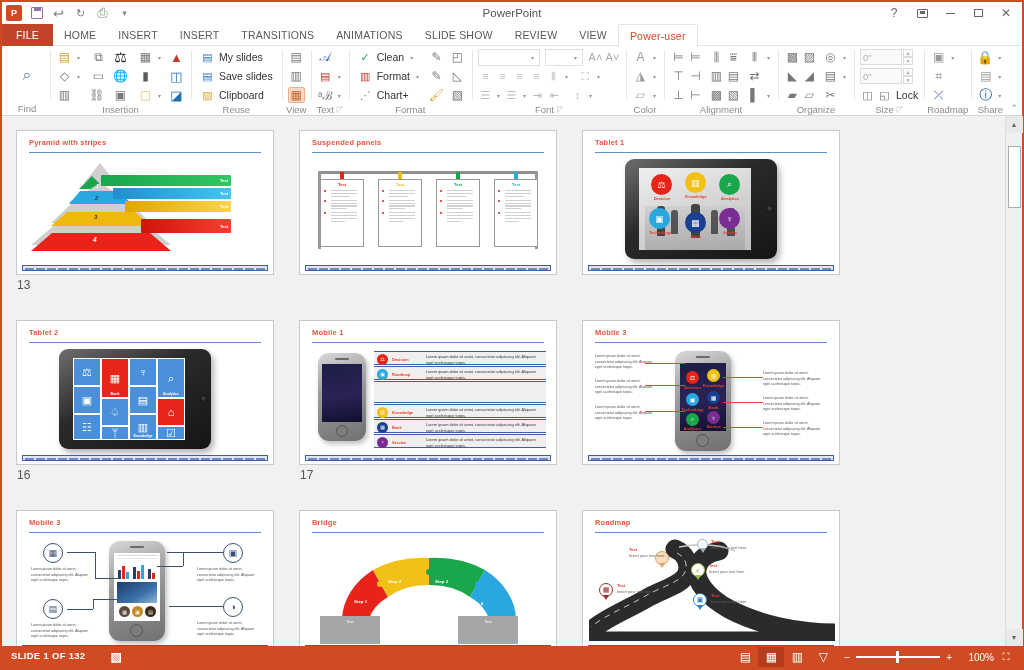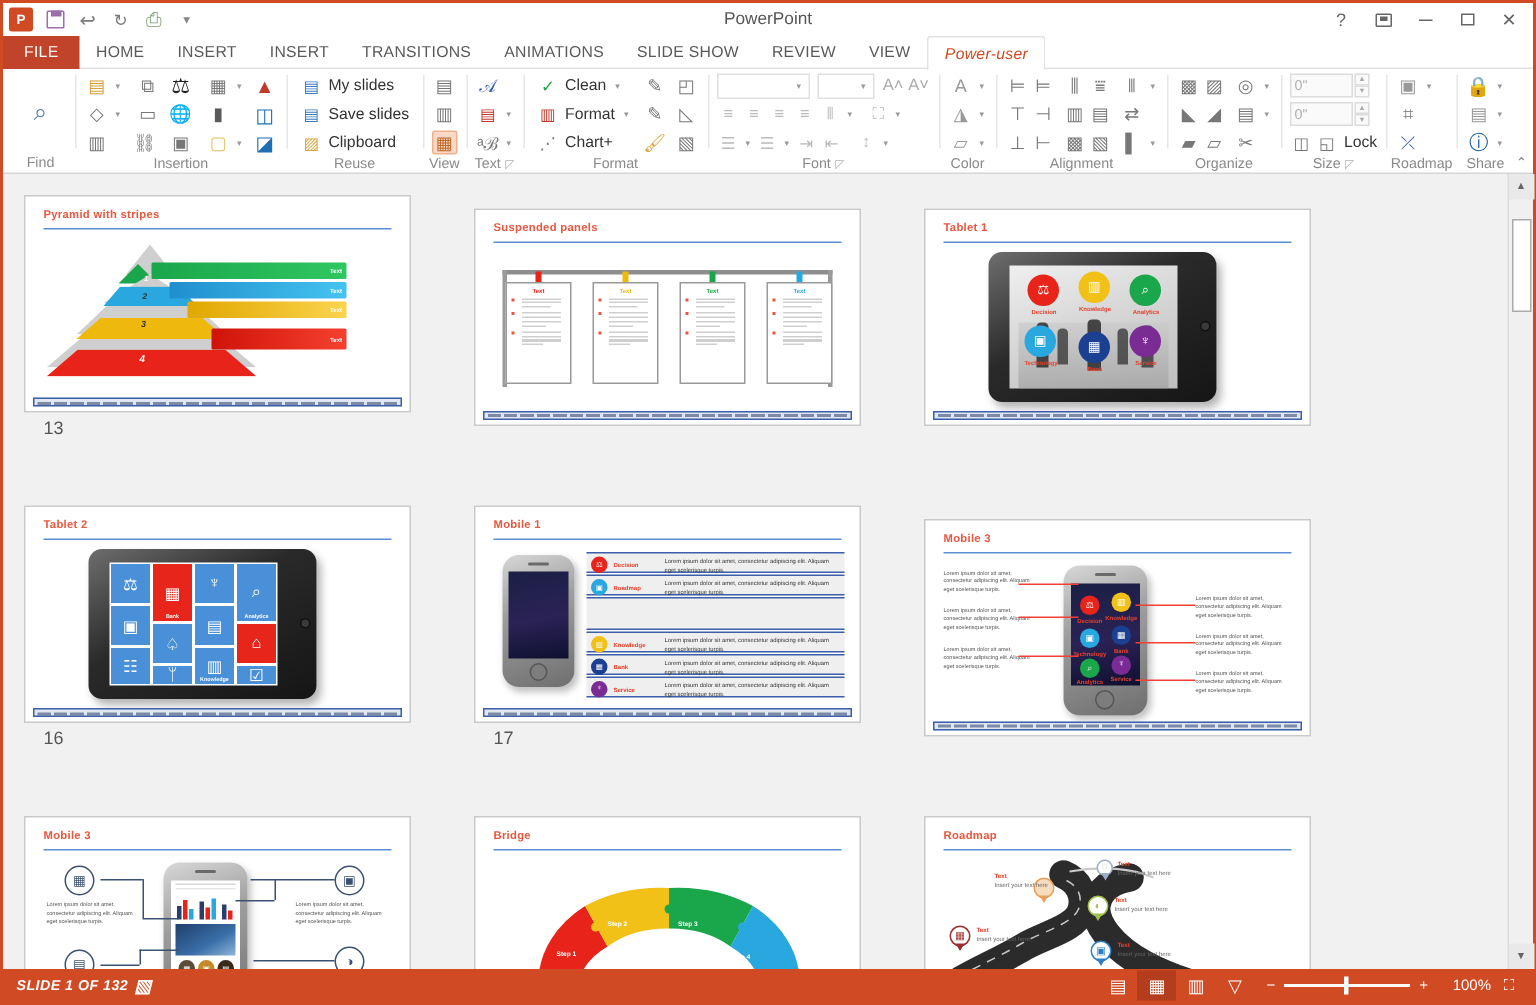--- a/index.html
+++ b/index.html
@@ -58,21 +58,21 @@
     content:"";position:absolute;left:0;right:0;bottom:0;height:1px;background:#e2e2e2;
   }
   .tab {
     padding:0 11px; display:flex;align-items:center; font-size:10.5px;
     color:#595959; letter-spacing:.2px; position:relative; z-index:2;
   }
   .tab.file { background:#c0432a; color:#fff; font-weight:normal; padding:0 14px; }
   .tab.active {
     background:#fff; color:#d04a24;
     border:1px solid #e2e2e2; border-bottom:1px solid #fff;
-    border-radius:2px 2px 0 0; margin-bottom:-1px;font-style:italic;
+    border-radius:2px 2px 0 0; margin-bottom:-1px;
   }
 
   
   .ribbon {
     flex:0 0 70px; height:70px; background:#fff; border-bottom:1px solid #d6d6d6;
     display:flex; align-items:stretch; padding:0 2px; position:relative;
   }
   .grp { display:flex; flex-direction:column; position:relative; padding:0 3px; }
   .grp + .grp:before{
     content:"";position:absolute;left:0;top:4px;bottom:16px;width:1px;background:#e6e6e6;
@@ -111,28 +111,28 @@
     width:62px;height:17px;border:1px solid #e0e0e0;background:#fff;
     display:flex;align-items:center;justify-content:flex-end;padding-right:3px;
   }
   .ffield.sz{width:38px;}
   .ribbon-collapse{position:absolute;right:4px;bottom:2px;font-size:9px;color:#888;}
 
   
   .sorter-wrap { flex:1; display:flex; min-height:0; background:#f1f1f1; }
   .sorter {
     flex:1; overflow:hidden; padding:14px 10px 0 14px;
-    display:flex; flex-wrap:wrap; align-content:flex-start; gap:17px;align-items:center;
+    display:flex; flex-wrap:wrap; align-content:flex-start; gap:0;
   }
   .slot { width:283px; margin:0 0 28px 0; }
   .thumb {
     width:258px;height:145px;background:#fff;border:1px solid #c9c9c9;
     position:relative;overflow:hidden;
   }
-  .slide-num { font-size:12px;color:#555;padding-top:3px;padding-left:1px;margin-left:12px; }
+  .slide-num { font-size:12px;color:#555;padding-top:3px;padding-left:1px; }
 
   .s-title{position:absolute;left:12px;top:7px;font-size:7.5px;color:#e8573f;font-weight:bold;letter-spacing:.2px;}
   .s-rule{position:absolute;left:12px;right:12px;top:21px;height:1px;background:#5b8fd1;}
   .s-foot{
     position:absolute;left:5px;right:5px;bottom:3px;height:6px;
     background:#dfe6f2;border:1px solid #3b5fa8;
   }
   .s-foot:before{
     content:"";position:absolute;left:2px;top:1.5px;right:2px;height:2px;
     background:repeating-linear-gradient(90deg,#2b3e6b 0 9px,transparent 9px 11px);
@@ -197,21 +197,21 @@
   }
   .sb-arrow{width:17px;height:17px;display:flex;align-items:center;justify-content:center;
             font-size:7px;color:#666;background:#e9e9e9;}
   .sb-thumb{position:absolute;top:30px;left:2px;width:13px;height:62px;background:#fff;border:1px solid #aaa;}
 
   
   .status{
     flex:0 0 22px;height:22px;background:#d04a24;display:flex;align-items:center;
     color:#fff;font-size:10px;padding:0 4px;
   }
-  .st-left{display:flex;align-items:center;gap:4px;padding-left:5px;letter-spacing:.3px;font-weight:bold;font-size:9.5px;font-style:italic;}
+  .st-left{display:flex;align-items:flex-start;gap:25px;padding-left:5px;letter-spacing:.3px;font-weight:bold;font-size:9.5px;}
   .st-right{margin-left:auto;display:flex;align-items:center;gap:0;}
   .vbtn{width:26px;height:20px;display:flex;align-items:center;justify-content:center;font-size:12px;color:#fff;}
   .vbtn.on{background:#b33d1c;}
   .zoom-wrap{display:flex;align-items:center;gap:6px;padding:0 8px;}
   .zline{width:84px;height:1.5px;background:#fff;position:relative;}
   .zhandle{position:absolute;left:40px;top:-5px;width:3px;height:12px;background:#fff;}
   .zpct{width:34px;text-align:right;font-size:10px;}
   .fitbtn{width:24px;height:20px;display:flex;align-items:center;justify-content:center;}
 </style>
 </head>

